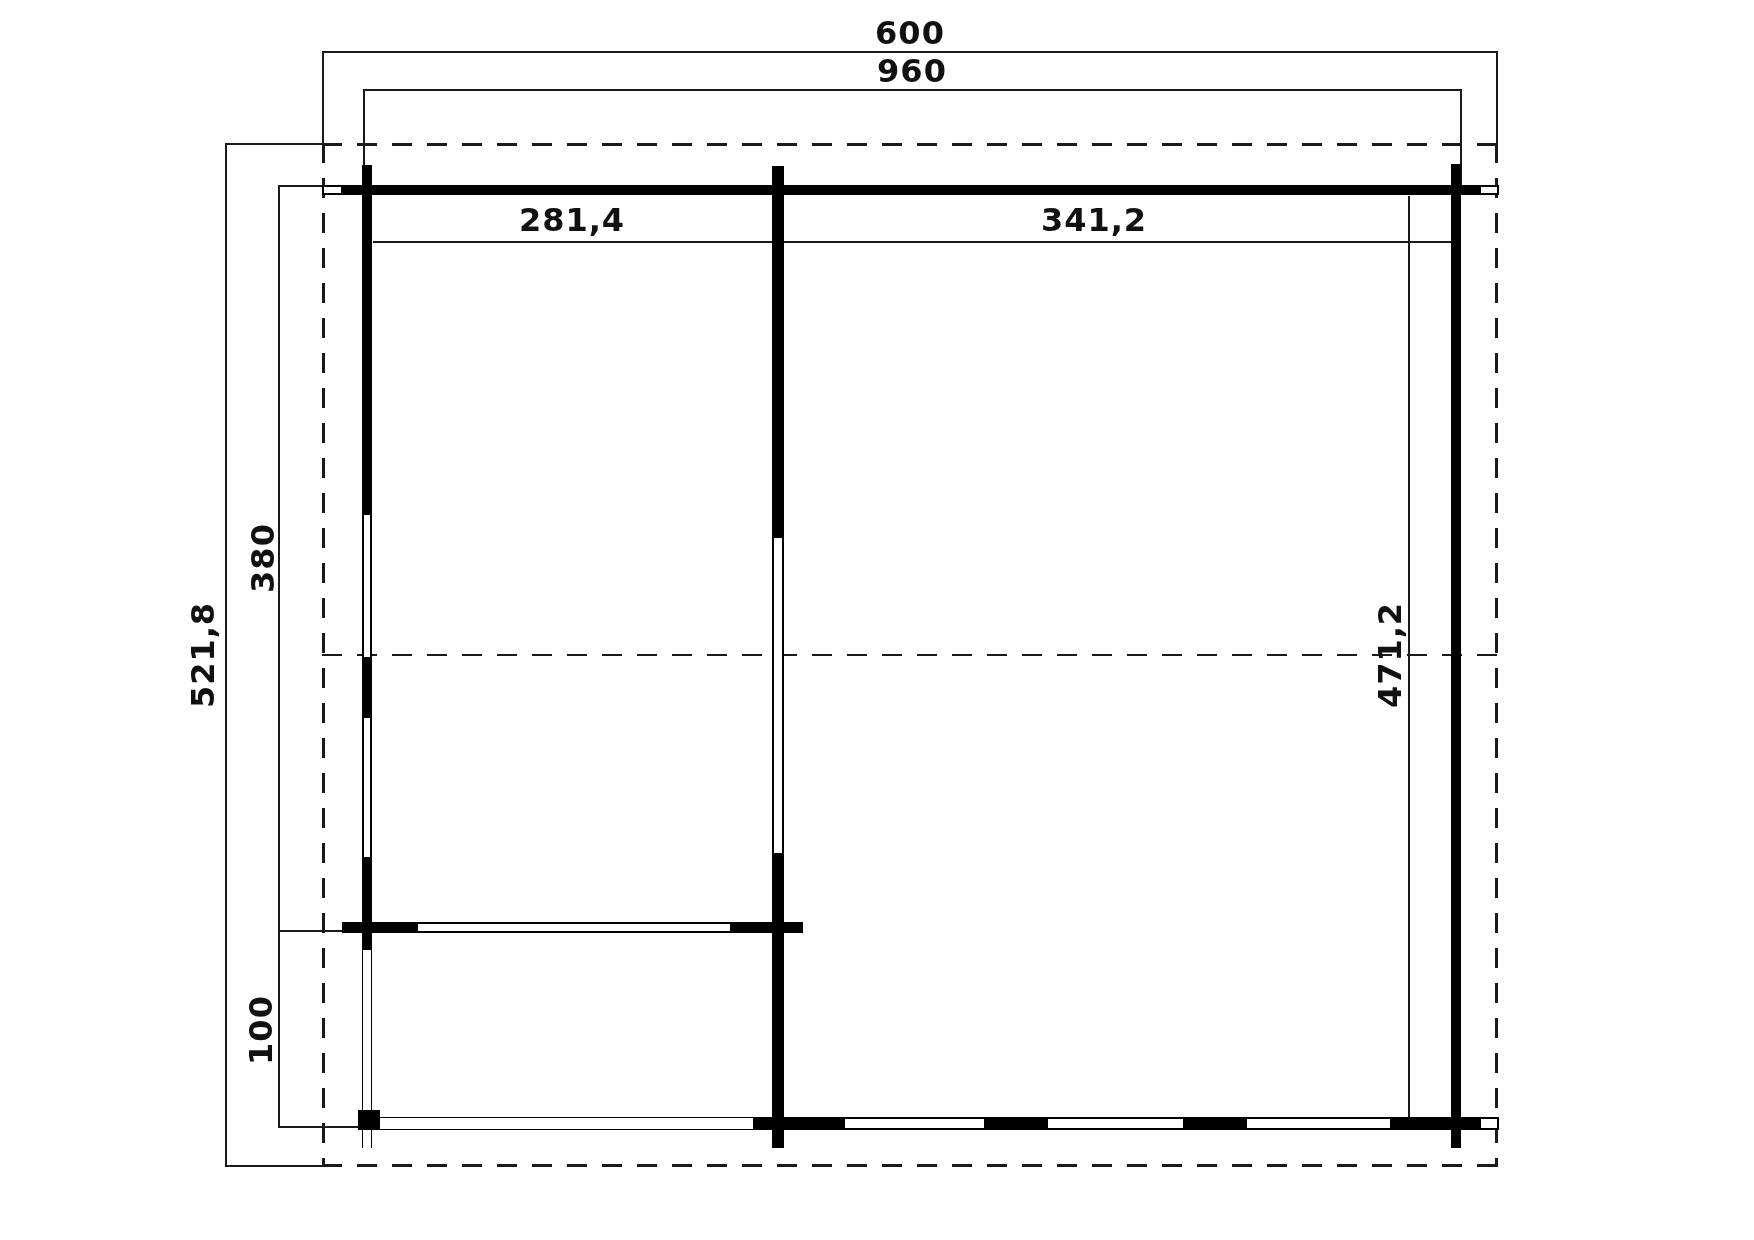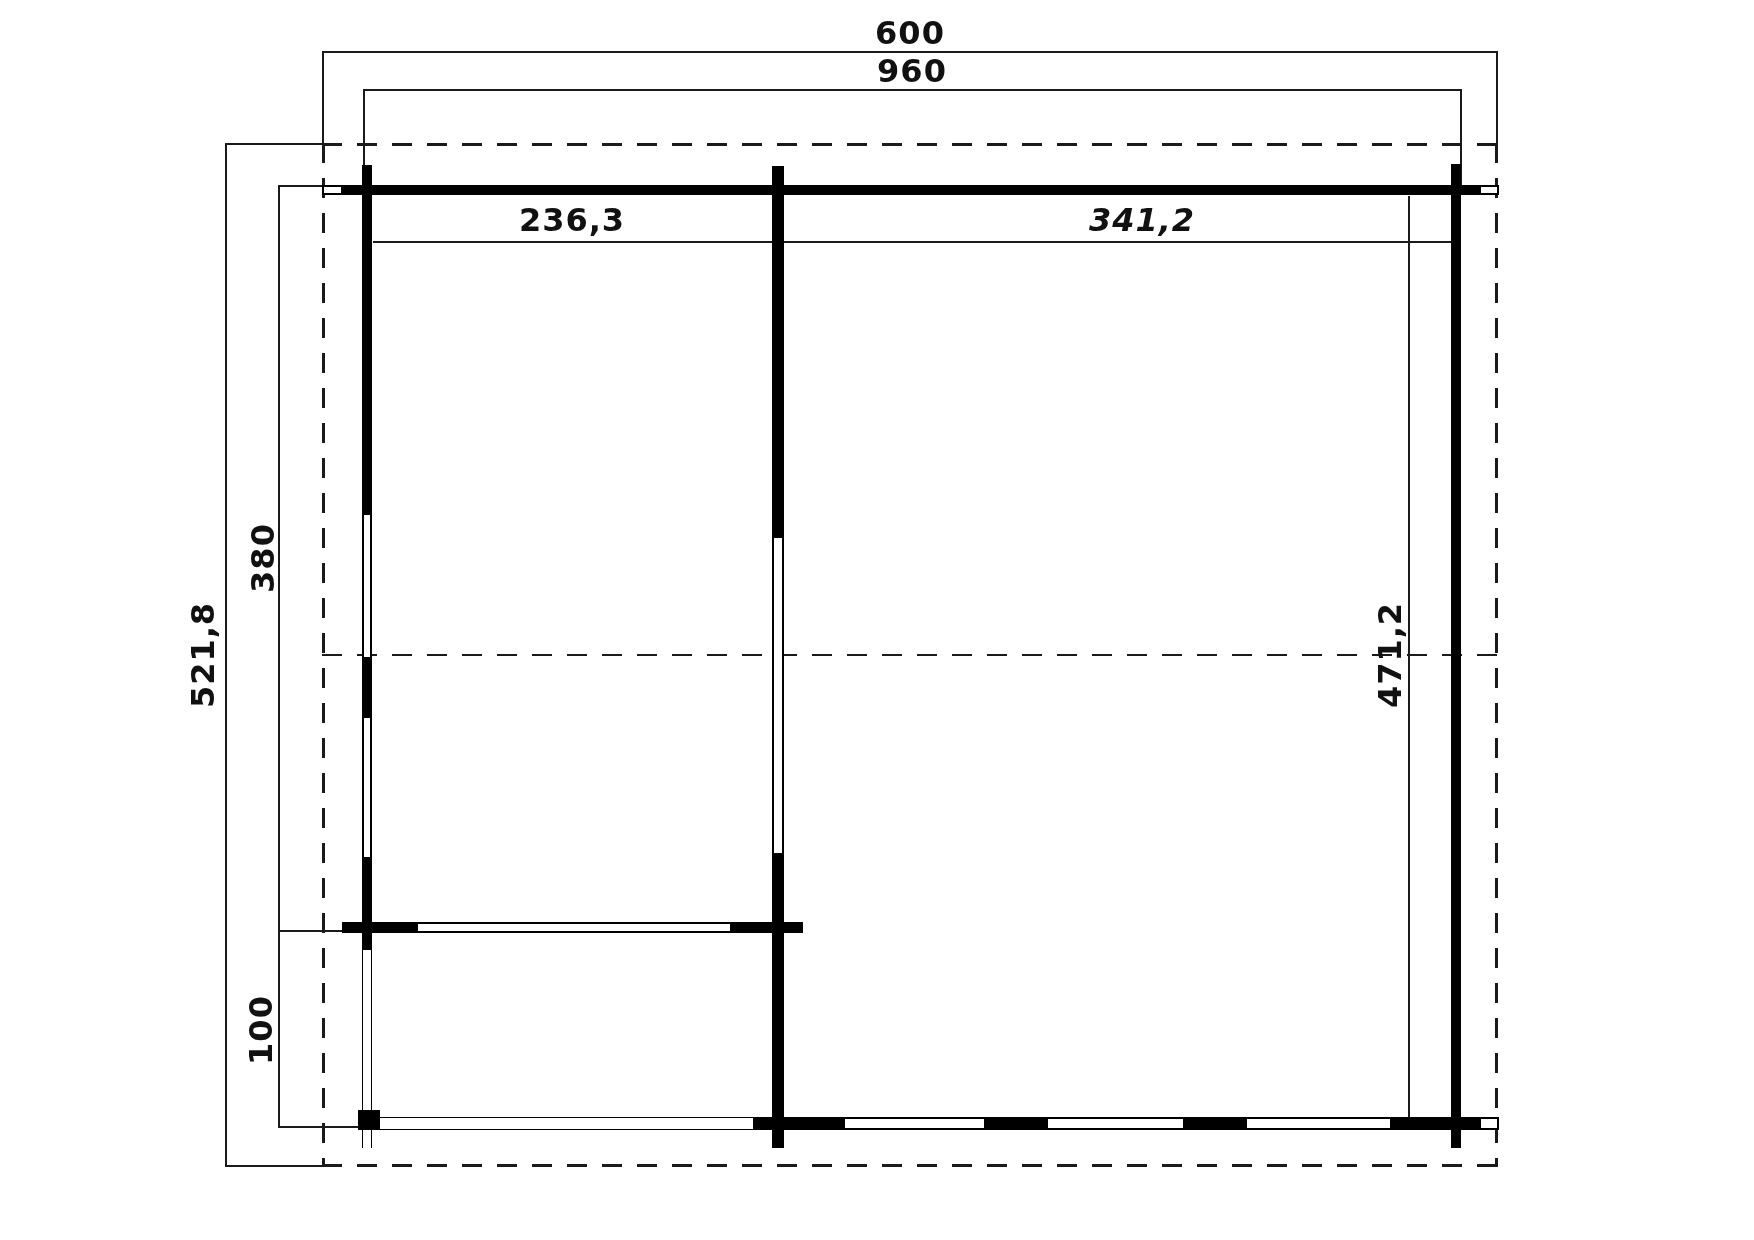--- a/index.html
+++ b/index.html
@@ -76,20 +76,20 @@
   <div class="winh" style="left:845px;top:1117px;width:139px;height:13px;"></div>
   <div class="wall" style="left:984px;top:1117px;width:64px;height:13px;"></div>
   <div class="winh" style="left:1048px;top:1117px;width:135px;height:13px;"></div>
   <div class="wall" style="left:1183px;top:1117px;width:64px;height:13px;"></div>
   <div class="winh" style="left:1247px;top:1117px;width:143px;height:13px;"></div>
   <div class="wall" style="left:1390px;top:1117px;width:90px;height:13px;"></div>
   <div class="notch" style="left:1479px;top:1117px;width:20px;height:13px;"></div>
 
   <div class="lbl" style="left:910px;top:33px;">600</div>
   <div class="lbl" style="left:912px;top:71px;">960</div>
-  <div class="lbl" style="left:572px;top:220px;">236,3</div>
-  <div class="lbl" style="left:1142px;top:220px;font-style:italic;">341,2</div>
+  <div class="lbl" style="left:572px;top:220px;">281,4</div>
+  <div class="lbl" style="left:1094px;top:220px;">341,2</div>
   <div class="lbl vlbl" style="left:203px;top:655px;">521,8</div>
   <div class="lbl vlbl" style="left:263px;top:558px;">380</div>
   <div class="lbl vlbl" style="left:261px;top:1030px;">100</div>
   <div class="lbl vlbl" style="left:1390px;top:655px;">471,2</div>
 
 </div>
 
 </body></html>

